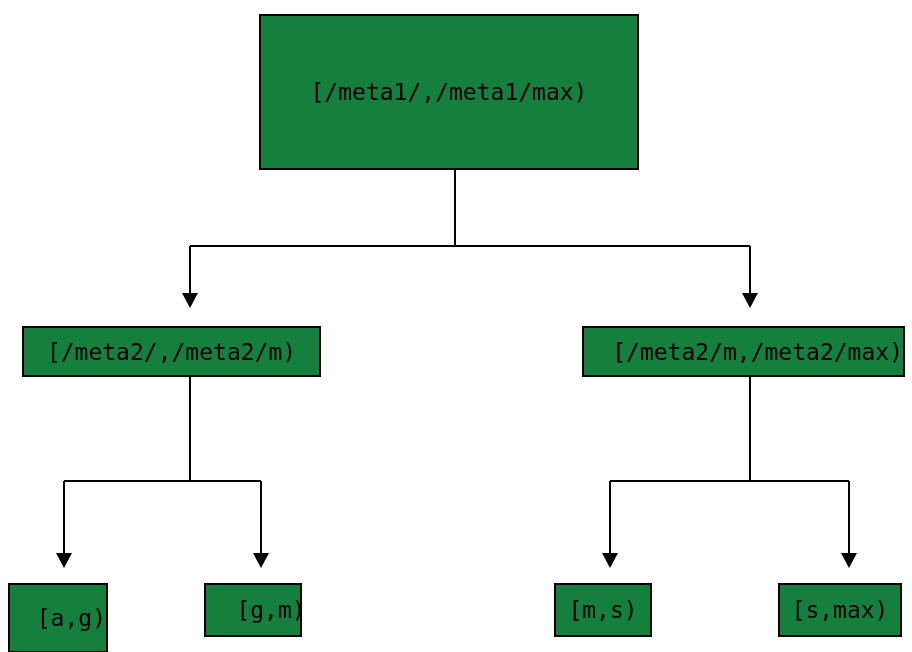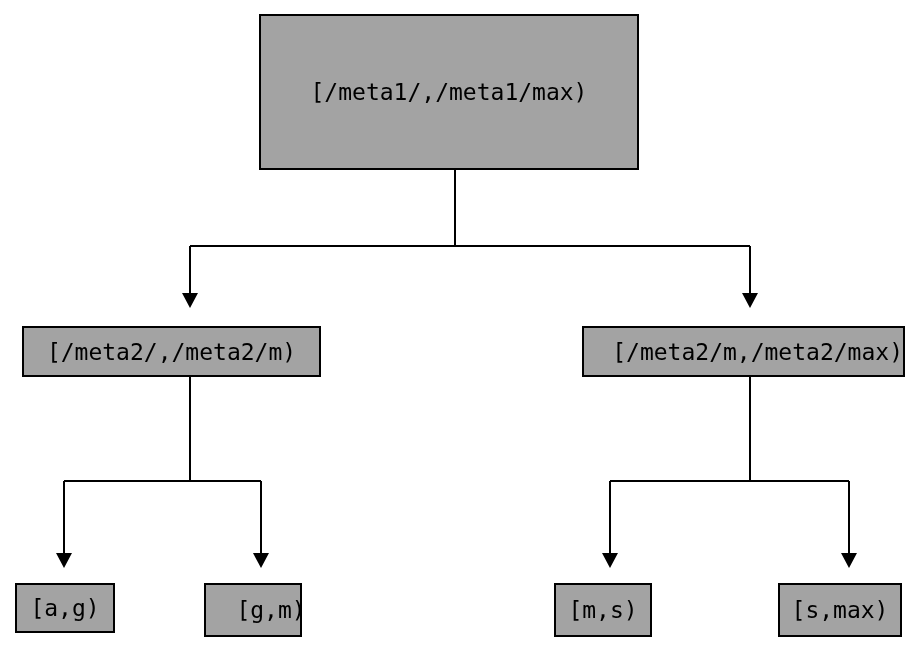--- a/index.html
+++ b/index.html
@@ -18,34 +18,34 @@
   .edges {
     position: absolute;
     left: 0;
     top: 0;
     width: 912px;
     height: 652px;
   }
   .node {
     position: absolute;
     border: 2px solid #000000;
-    background: #a3a3a3;
+    background: #15803d;
     display: flex;
     align-items: center;
     justify-content: center;
     color: #000000;
     font-size: 23px;
     letter-spacing: 0px;
     white-space: nowrap;
     box-sizing: border-box;
   }
   .node-root      { left: 259px; top: 14px;  width: 380px; height: 156px; }
   .node-mid-left  { left: 22px;  top: 326px; width: 299px; height: 51px;  }
   .node-mid-right { left: 582px; top: 326px; width: 323px; height: 51px; justify-content: flex-end;  }
-  .node-leaf-ag   { left: 15px;   top: 583px; width: 100px; height: 50px;  }
+  .node-leaf-ag   { left: 8px;   top: 583px; width: 100px; height: 70px; justify-content: flex-end;  }
   .node-leaf-gm   { left: 204px; top: 583px; width: 98px;  height: 54px; padding-left: 36px;  }
   .node-leaf-ms   { left: 554px; top: 583px; width: 98px;  height: 54px;  }
   .node-leaf-smax { left: 778px; top: 583px; width: 124px; height: 54px;  }
   .edge-line {
     stroke: #000000;
     stroke-width: 2;
     fill: none;
   }
   .arrowhead {
     fill: #000000;

